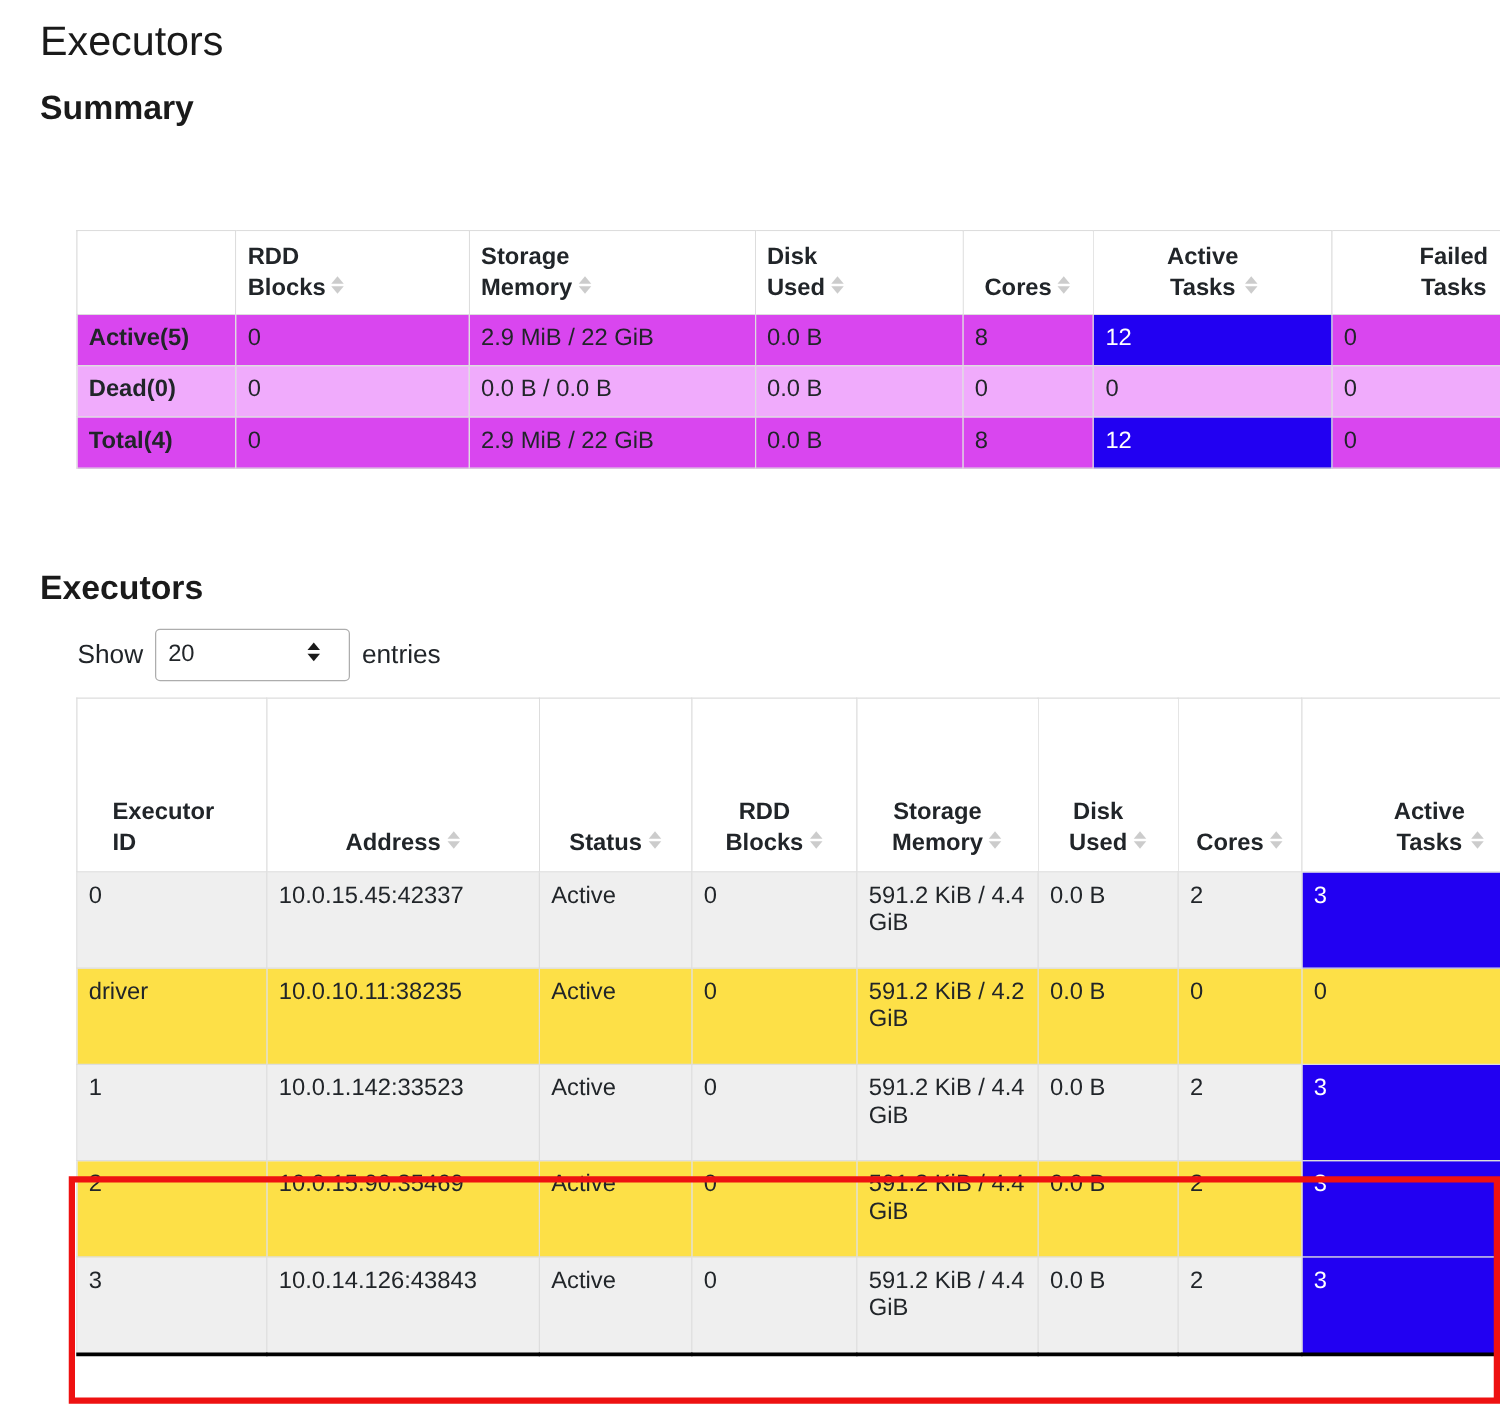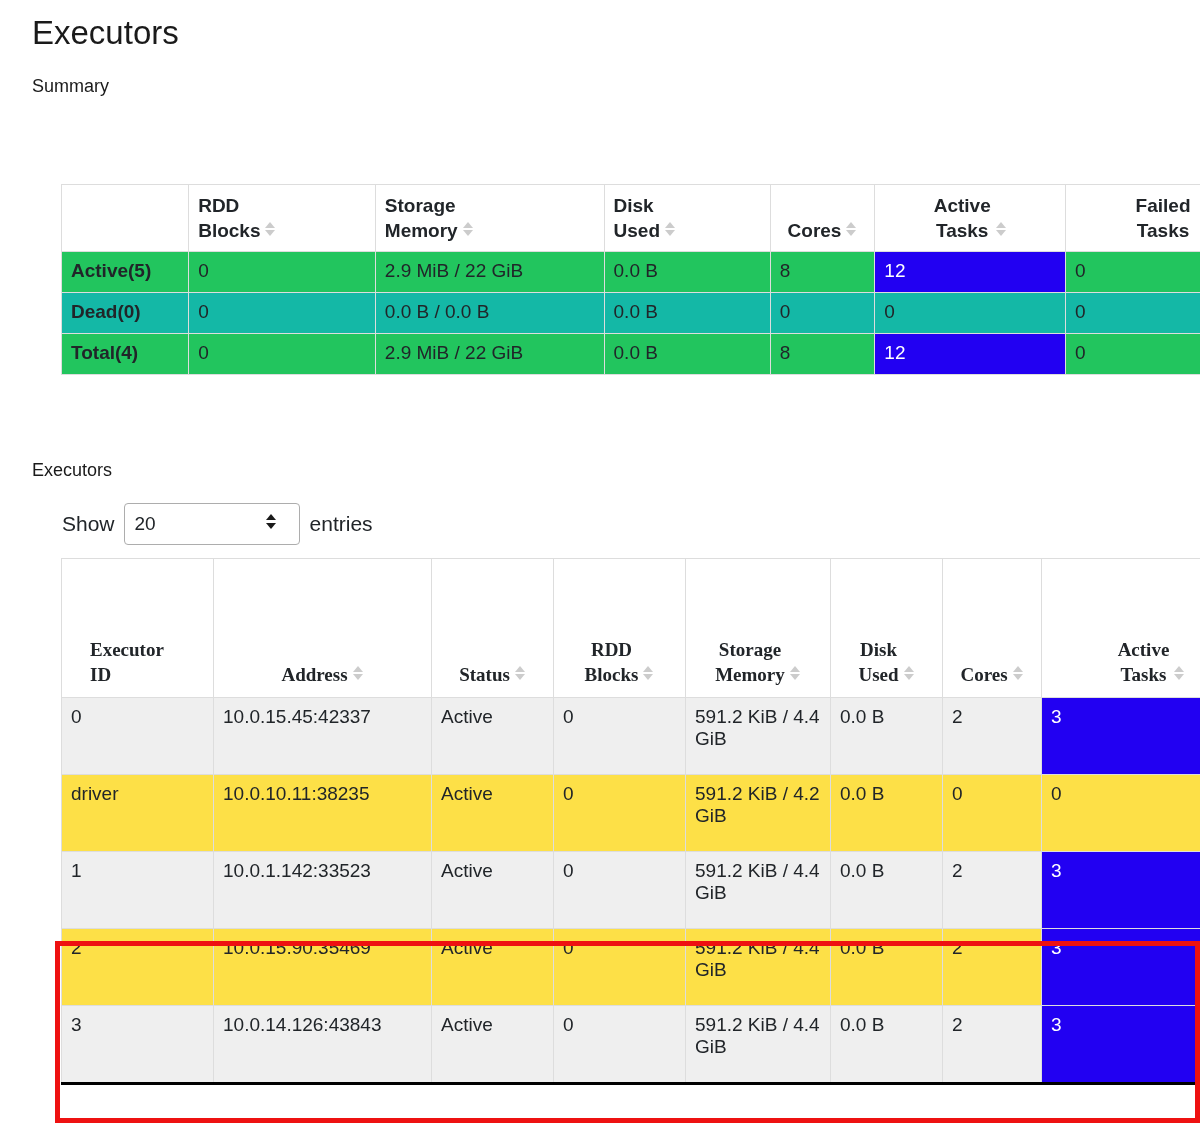--- a/index.html
+++ b/index.html
@@ -50,22 +50,22 @@
     position: relative;
     top: 1px;
   }
   .metrics-link {
     color: #2a5db0;
     font-size: 20px;
     text-decoration: none;
     cursor: pointer;
   }
   .h-sec {
-    font-size: 18px;
-    font-weight: 400;
+    font-size: 27px;
+    font-weight: 700;
     color: #1a1a1a;
     margin: 0;
     padding: 16px 0 0 32px;
     line-height: 34px;
   }
   .h-sec.exec {
     padding-top: 19px;
   }
 
   
@@ -118,22 +118,22 @@
     left: 61px;
     top: 184px;
   }
   table.summary {
     width: 1200px;
     table-layout: fixed;
   }
   table.summary th, table.summary td {
     height: 24px;
   }
-  table.summary tbody tr.odd td { background: #22c55e; }
-  table.summary tbody tr.even td { background: #14b8a6; }
+  table.summary tbody tr.odd td { background: #d946ef; }
+  table.summary tbody tr.even td { background: #f0abfc; }
   table.summary tbody td.rowlabel {
     font-weight: bold;
     color: #212529;
   }
   table.summary .c0 { width: 124px; }
   table.summary .c1 { width: 182px; }
   table.summary .c2 { width: 223px; }
   table.summary .c3 { width: 162px; }
   table.summary .c4 { width: 102px; }
   table.summary .c5 { width: 186px; }
@@ -149,21 +149,21 @@
     position: absolute;
     left: 62px;
     top: 503px;
     display: flex;
     align-items: center;
     font-size: 21px;
     color: #212529;
   }
   .entries-row .lbl { margin-right: 9px; }
   .select-box {
-    width: 176px;
+    width: 156px;
     height: 42px;
     border: 1px solid #adadad;
     border-radius: 4px;
     background: #ffffff;
     display: flex;
     align-items: center;
     padding: 0 10px;
     box-sizing: border-box;
     position: relative;
     cursor: pointer;
@@ -199,21 +199,20 @@
   }
   table.execs {
     width: 1200px;
     table-layout: fixed;
     border-bottom: 3px solid #000000;
   }
   table.execs th {
     height: 120px;
     text-align: center;
     padding-bottom: 10px;
-    font-family: Liberation Serif, serif;
   }
   table.execs th.left-h { text-align: left; padding-left: 28px;}
   table.execs td {
     height: 60px;
     font-size: 19px;
   }
   table.execs tbody tr.odd td { background: #efefef; }
   table.execs tbody tr.even td { background: #fde047; }
   table.execs .e0 { width: 152px; }
   table.execs .e1 { width: 218px; }

